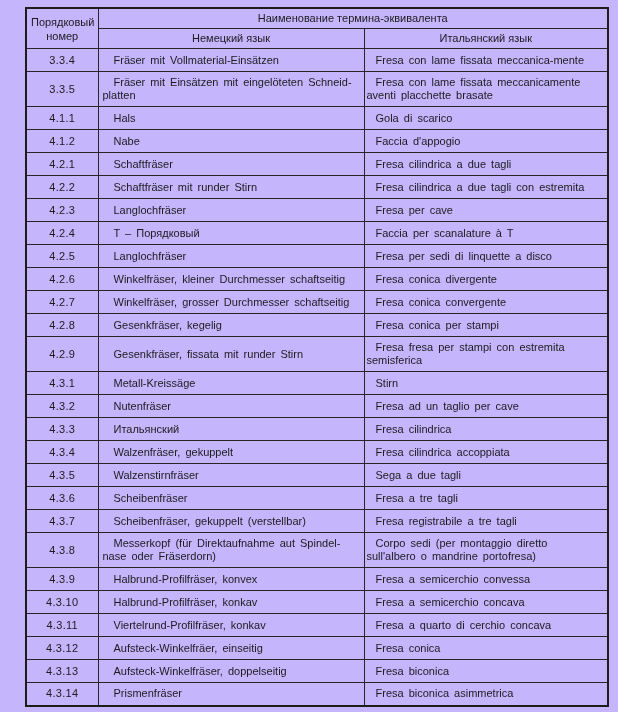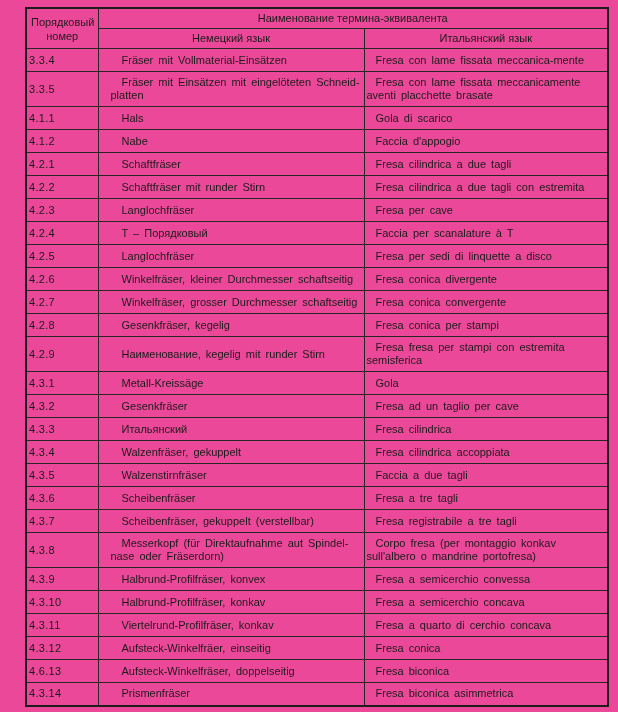--- a/index.html
+++ b/index.html
@@ -6,21 +6,21 @@
   html, body {
     width: 618px;
     background: #fdfdfc;
     font-family: "Liberation Sans", "DejaVu Sans", sans-serif;
     color: #1c1c1c;
   }
   .page {
     position: relative;
     width: 618px;
     height: 712px;
-    background: #ec4899;
+    background: #c4b5fd;
     overflow: hidden;
   }
   table.term-table {
     position: absolute;
     left: 25px;
     top: 7px;
     width: 582px;
     border-collapse: collapse;
     table-layout: fixed;
     font-size: 11px;
@@ -37,22 +37,22 @@
   col.c-num { width: 72px; }
   col.c-de  { width: 266px; }
   col.c-it  { width: 244px; }
 
   thead th { text-align: center; padding: 3px 1px; }
   th.h-num { height: 37px; line-height: 14px; padding: 2px 4px; border-bottom: 2px solid #1d1d1d; }
   th.h-group { height: 18px; }
   th.h-lang { height: 17px; border-bottom: 2px solid #1d1d1d; margin-left: 24px; }
 
   td { height: 23px; padding: 4px 2px; word-spacing: 2px; }
-  td.cell-num { text-align: left; letter-spacing: 0.3px; margin-top: 8px; }
-  td.cell-de  { text-indent: 11px; padding-left: 12px; padding-right: 3px; }
+  td.cell-num { text-align: center; letter-spacing: 0.3px; margin-top: 8px; }
+  td.cell-de  { text-indent: 11px; padding-left: 4px; padding-right: 3px; }
   td.cell-it  { text-indent: 9px;  padding-left: 2px; padding-right: 10px; }
 </style>
 </head>
 <body>
 
 <div class="page">
   <table class="term-table">
     <colgroup>
       <col class="c-num">
       <col class="c-de">
@@ -136,70 +136,70 @@
     </tr>
 
     <tr>
       <td class="cell-num">4.2.8</td>
       <td class="cell-de">Gesenkfräser, kegelig</td>
       <td class="cell-it">Fresa conica per stampi</td>
     </tr>
 
     <tr>
       <td class="cell-num">4.2.9</td>
-      <td class="cell-de">Наименование, kegelig mit runder Stirn</td>
+      <td class="cell-de">Gesenkfräser, fissata mit runder Stirn</td>
       <td class="cell-it">Fresa fresa per stampi con estremita semisferica</td>
     </tr>
 
     <tr>
       <td class="cell-num">4.3.1</td>
       <td class="cell-de">Metall-Kreissäge</td>
-      <td class="cell-it">Gola</td>
+      <td class="cell-it">Stirn</td>
     </tr>
 
     <tr>
       <td class="cell-num">4.3.2</td>
-      <td class="cell-de">Gesenkfräser</td>
+      <td class="cell-de">Nutenfräser</td>
       <td class="cell-it">Fresa ad un taglio per cave</td>
     </tr>
 
     <tr>
       <td class="cell-num">4.3.3</td>
       <td class="cell-de">Итальянский</td>
       <td class="cell-it">Fresa cilindrica</td>
     </tr>
 
     <tr>
       <td class="cell-num">4.3.4</td>
       <td class="cell-de">Walzenfräser, gekuppelt</td>
       <td class="cell-it">Fresa cilindrica accoppiata</td>
     </tr>
 
     <tr>
       <td class="cell-num">4.3.5</td>
       <td class="cell-de">Walzenstirnfräser</td>
-      <td class="cell-it">Faccia a due tagli</td>
+      <td class="cell-it">Sega a due tagli</td>
     </tr>
 
     <tr>
       <td class="cell-num">4.3.6</td>
       <td class="cell-de">Scheibenfräser</td>
       <td class="cell-it">Fresa a tre tagli</td>
     </tr>
 
     <tr>
       <td class="cell-num">4.3.7</td>
       <td class="cell-de">Scheibenfräser, gekuppelt (verstellbar)</td>
       <td class="cell-it">Fresa registrabile a tre tagli</td>
     </tr>
 
     <tr>
       <td class="cell-num">4.3.8</td>
       <td class="cell-de">Messerkopf (für Direktaufnahme aut Spindel-nase oder Fräserdorn)</td>
-      <td class="cell-it">Corpo fresa (per montaggio konkav sull'albero o mandrine portofresa)</td>
+      <td class="cell-it">Corpo sedi (per montaggio diretto sull'albero o mandrine portofresa)</td>
     </tr>
 
     <tr>
       <td class="cell-num">4.3.9</td>
       <td class="cell-de">Halbrund-Profilfräser, konvex</td>
       <td class="cell-it">Fresa a semicerchio convessa</td>
     </tr>
 
     <tr>
       <td class="cell-num">4.3.10</td>
@@ -213,21 +213,21 @@
       <td class="cell-it">Fresa a quarto di cerchio concava</td>
     </tr>
 
     <tr>
       <td class="cell-num">4.3.12</td>
       <td class="cell-de">Aufsteck-Winkelfräer, einseitig</td>
       <td class="cell-it">Fresa conica</td>
     </tr>
 
     <tr>
-      <td class="cell-num">4.6.13</td>
+      <td class="cell-num">4.3.13</td>
       <td class="cell-de">Aufsteck-Winkelfräser, doppelseitig</td>
       <td class="cell-it">Fresa biconica</td>
     </tr>
 
     <tr>
       <td class="cell-num">4.3.14</td>
       <td class="cell-de">Prismenfräser</td>
       <td class="cell-it">Fresa biconica asimmetrica</td>
     </tr>
   </tbody>

